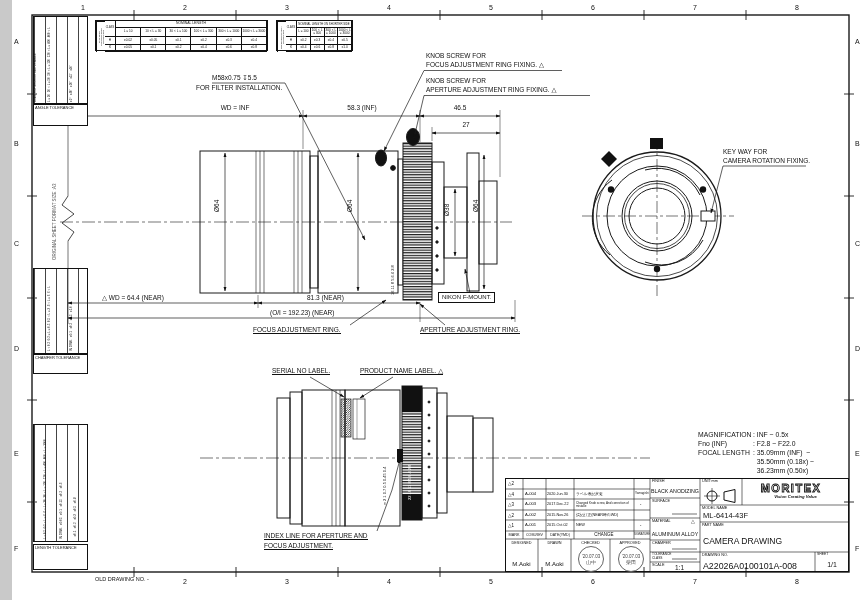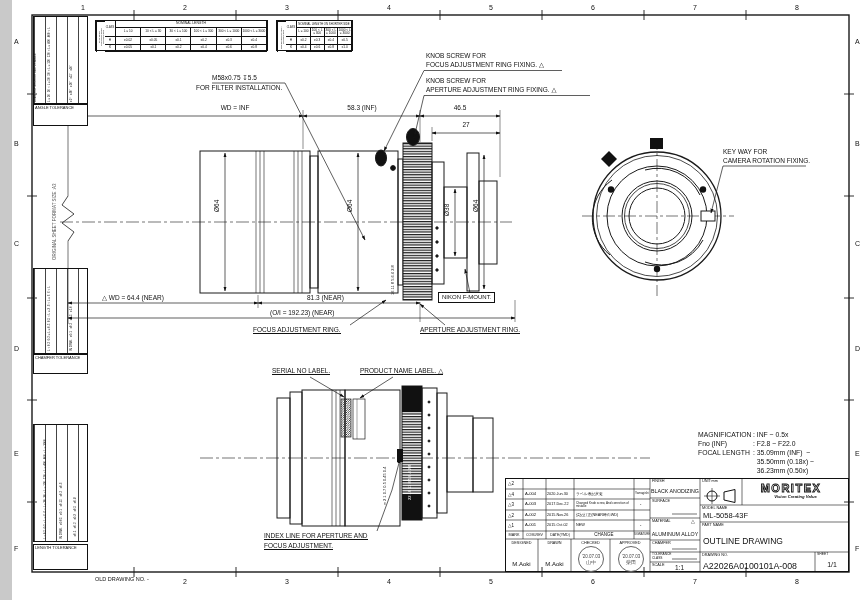--- a/index.html
+++ b/index.html
@@ -424,21 +424,21 @@
     <g stroke="#111" fill="none" stroke-width="1">
       <circle cx="8" cy="8" r="5"></circle>
       <line x1="0" y1="8" x2="16" y2="8" stroke-width="0.6"></line>
       <line x1="8" y1="0" x2="8" y2="16" stroke-width="0.6"></line>
       <path d="M20,4 L31,1.5 L31,14.5 L20,12 z"></path>
     </g>
   </svg>
   <div class="t" style="left:742px;top:482px;width:98px;text-align:center;font-size:11px;font-weight:bold;letter-spacing:1.5px;color:#fff;-webkit-text-stroke:0.9px #111;">MORITEX</div>
   <div class="t" style="left:742px;top:495px;width:107px;text-align:center;font-size:4.2px;font-weight:bold;font-style:italic;">Vision Creating Value</div>
   <div class="t" style="left:702px;top:506px;font-size:3.8px;">MODEL NAME</div>
-  <div class="t" style="left:703px;top:512px;font-size:7.5px;">ML-5058-43F</div>
+  <div class="t" style="left:703px;top:512px;font-size:7.5px;">ML-6414-43F</div>
   <div class="t" style="left:702px;top:523px;font-size:3.8px;">PART NAME</div>
-  <div class="t" style="left:703px;top:537px;font-size:8.5px;">OUTLINE DRAWING</div>
+  <div class="t" style="left:703px;top:537px;font-size:8.5px;">CAMERA DRAWING</div>
   <div class="t" style="left:702px;top:553px;font-size:3.8px;">DRAWING NO.</div>
   <div class="t" style="left:703px;top:561px;font-size:8.8px;">A22026A0100101A-008</div>
   <div class="t" style="left:817px;top:553px;font-size:3.4px;">SHEET</div>
   <div class="t" style="left:815px;top:561px;width:34px;text-align:center;font-size:7px;">1/1</div>
 
 </div>
 
 </body></html>

